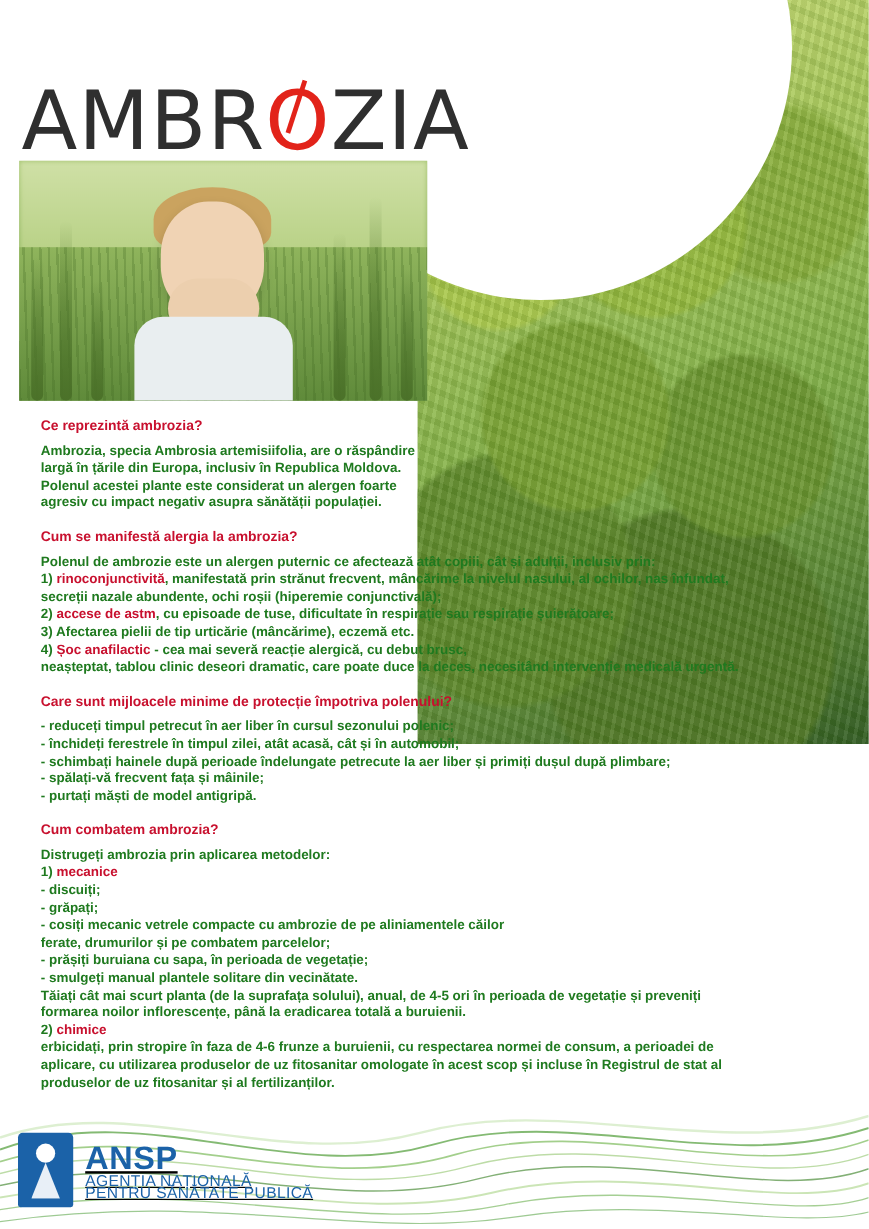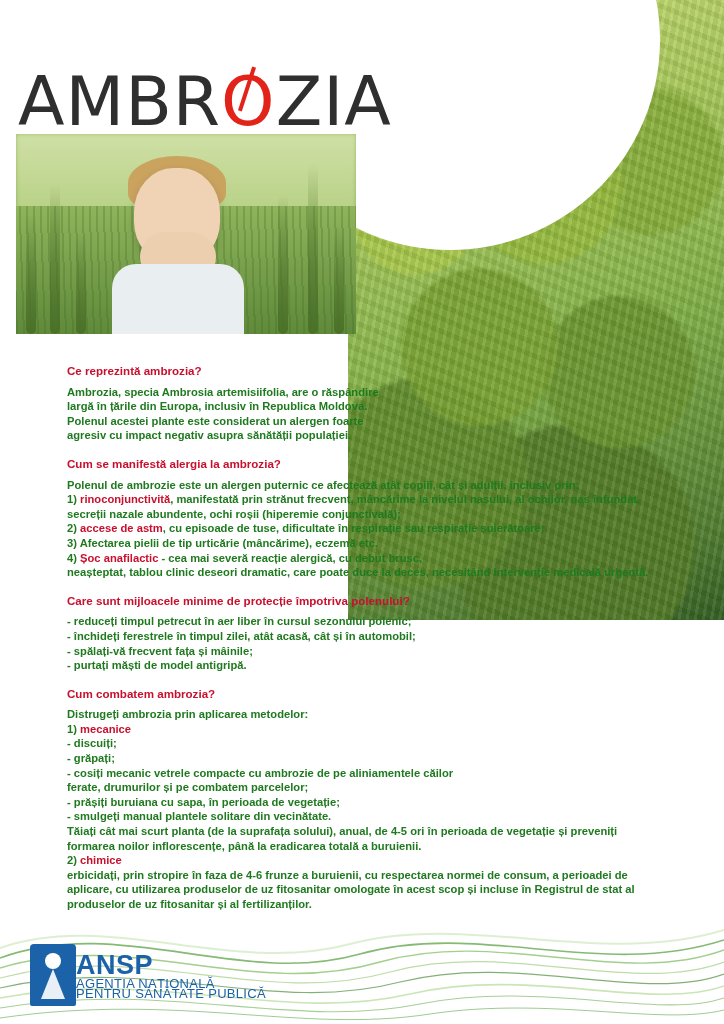--- a/index.html
+++ b/index.html
@@ -153,28 +153,27 @@
     top: 4px;
     width: 4px;
     height: 46px;
     background: #e2231a;
     transform: translateX(-50%) rotate(18deg);
   }
 
   
   .content {
     position: absolute;
-    top: 364px;
+    top: 348px;
     left: 34px;
     width: 658px;
     z-index: 7;
     color: #1f6b1f;
     font-size: 11.2px;
     line-height: 14.6px;
-    margin-left: 33px;
   }
   .sec-head {
     color: #c8102e;
     font-weight: bold;
     font-size: 11.6px;
     margin: 0 0 6px 0;
   }
   .para { margin: 0 0 14px 0; color: #1f7a1f; font-weight: bold; }
   .line { display: block; }
   .hl { color: #c8102e; font-weight: bold; text-align: right; }
@@ -182,25 +181,27 @@
   
   .waves {
     position: absolute;
     left: 0; bottom: 0;
     width: 724px;
     height: 140px;
     overflow: hidden;
   }
   .footer-logo {
     position: absolute;
-    left: 30px;
+    left: 15px;
     bottom: 18px;
     z-index: 9;
     display: flex;
     align-items: center;
+    gap: 10px;
+    text-decoration: underline;
   }
   .logo-mark {
     width: 46px; height: 62px;
     background: #1b62a8;
     border-radius: 4px 4px 2px 2px;
     position: relative;
   }
   .logo-mark::before {
     content: "";
     position: absolute;
@@ -282,20 +283,21 @@
       <span class="line">4) <span class="hl">Șoc anafilactic</span> - cea mai severă reacție alergică, cu debut brusc,</span>
       <span class="line">neașteptat, tablou clinic deseori dramatic, care poate duce la deces, necesitând intervenție medicală urgentă.</span>
     </div>
   </div>
 
   <div>
     <div class="sec-head">Care sunt mijloacele minime de protecție împotriva polenului?</div>
     <div class="para">
       <span class="line">- reduceți timpul petrecut în aer liber în cursul sezonului polenic;</span>
       <span class="line">- închideți ferestrele în timpul zilei, atât acasă, cât și în automobil;</span>
+      <span class="line">- schimbați hainele după perioade îndelungate petrecute la aer liber și primiți dușul după plimbare;</span>
       <span class="line">- spălați-vă frecvent fața și mâinile;</span>
       <span class="line">- purtați măști de model antigripă.</span>
     </div>
   </div>
 
   <div>
     <div class="sec-head">Cum combatem ambrozia?</div>
     <div class="para">
       <span class="line">Distrugeți ambrozia prin aplicarea metodelor:</span>
       <span class="line">1) <span class="hl">mecanice</span></span>

